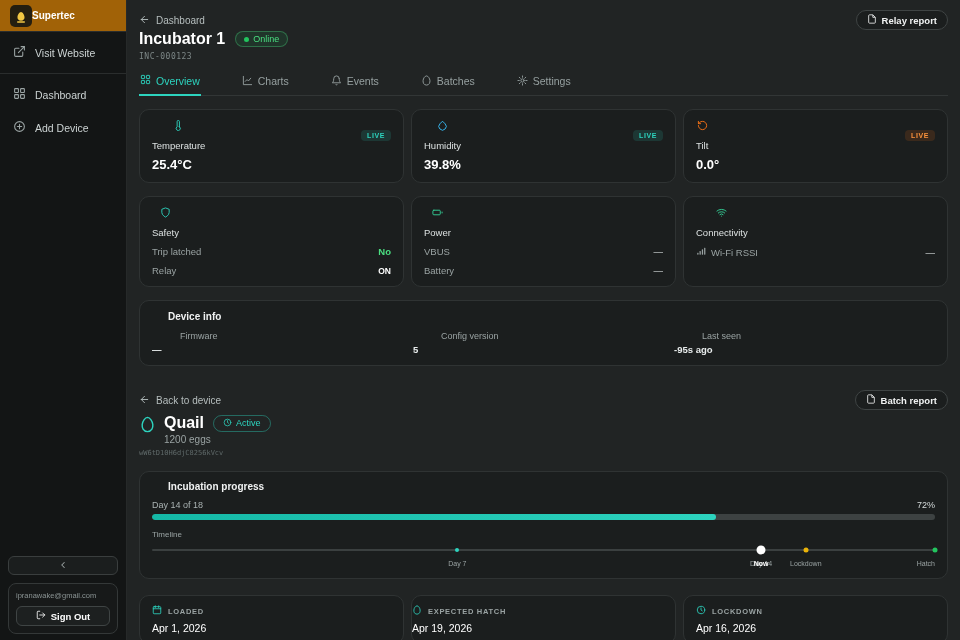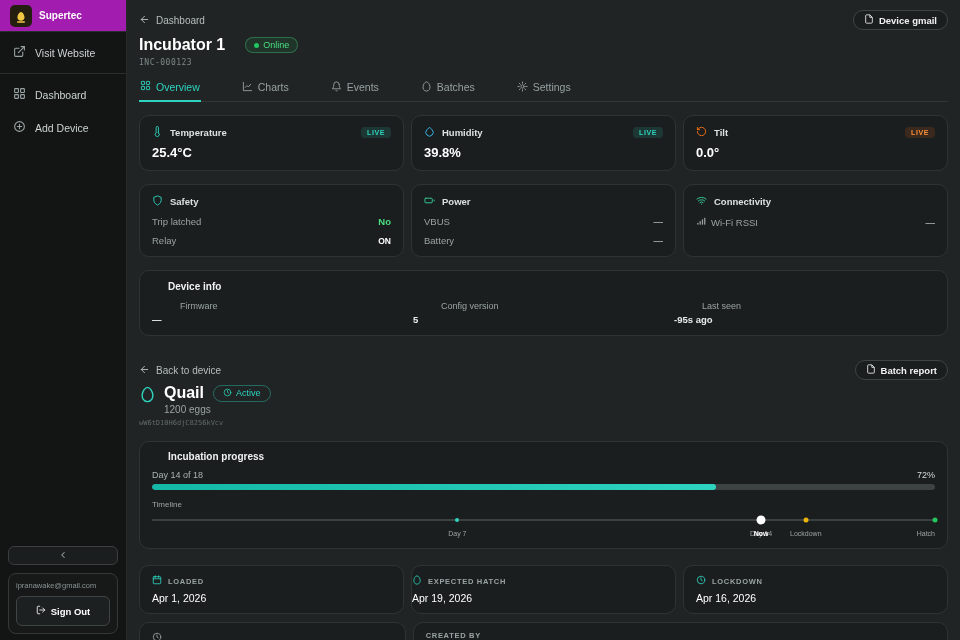--- a/index.html
+++ b/index.html
@@ -9,63 +9,63 @@
     background:#212424; color:#e8ecec;
     -webkit-font-smoothing:antialiased;
   }
   .app { display:flex; width:960px; height:640px; }
 
   
   .sidebar {
     width:127px; min-width:127px; height:640px; position:relative;
     background:#131515; border-right:1px solid #262929;
   }
-  .brand { display:flex; align-items:center; gap:7px; padding:4px 10px; height:31px; background:#a21caf; cursor:pointer; }
+  .brand { display:flex; align-items:center; padding:4px 10px; height:31px; background:#a16207; cursor:pointer; }
   .logo { width:22px; height:22px; border-radius:5px; background:#241e10; display:flex; align-items:center; justify-content:center; overflow:hidden; }
   .brand-name { font-size:10px; font-weight:bold; color:#fff; }
   .side-divider { height:1px; background:#2a2d2d; margin:0; }
   .side-item { display:flex; align-items:center; gap:9px; padding:9px 13px; font-size:10.5px; color:#ccd3d3; cursor:pointer; }
   .side-item svg { width:13px; height:13px; }
   .side-bottom { position:absolute; bottom:0; left:0; right:0; }
   .collapse-btn { display:flex; align-items:center; justify-content:center; width:calc(100% - 16px);
     margin:8px; height:19px; background:#1b1e1e; border:1px solid #3a3e3e; border-radius:6px; color:#9aa3a3; cursor:pointer; }
   .collapse-btn svg { width:10px; height:10px; }
   .account-box { margin:0 8px 6px 8px; border:1px solid #343838; border-radius:8px; padding:7px; background:#171919; }
   .email { font-size:7.5px; color:#8a9393; margin-bottom:6px; }
-  .signout-btn { display:flex; align-items:center; justify-content:center; gap:5px; width:100%; height:30px;
+  .signout-btn { display:flex; align-items:center; justify-content:center; gap:5px; width:100%; height:20px;
     background:#1d2020; border:1px solid #3f4444; border-radius:6px; color:#fff; font-size:9.5px; font-weight:bold;
     font-family:"Liberation Sans", sans-serif; cursor:pointer; }
   .signout-btn svg { width:10px; height:10px; }
 
   
   .main { flex:1; padding:0 12px; overflow:hidden; }
   .topbar { display:flex; align-items:center; justify-content:space-between; padding-top:10px; }
   .back-link { display:flex; align-items:center; gap:6px; font-size:10px; color:#b6bebe; cursor:pointer; }
   .back-link svg { width:11px; height:11px; }
   .pill-btn { display:flex; align-items:center; gap:5px; height:20px; padding:0 10px;
     background:#1b1e1e; border:1px solid #3f4444; border-radius:10px; color:#f0f2f2;
     font-size:9.5px; font-weight:bold; font-family:"Liberation Sans", sans-serif; cursor:pointer; white-space:nowrap; }
   .pill-btn svg { width:10px; height:10px; }
 
-  .title-row { display:flex; align-items:center; gap:20px; margin-top:6px; }
+  .title-row { display:flex; align-items:center; gap:10px; }
   h1.page-title { font-size:16px; font-weight:bold; color:#fff; }
   .online-badge { display:flex; align-items:center; gap:4px; padding:2px 8px; border-radius:999px;
     border:1px solid rgba(74,222,128,.35); background:rgba(34,197,94,.10); color:#4ade80; font-size:9px; }
   .online-badge .dot { width:5px; height:5px; border-radius:50%; background:#22c55e; }
   .serial { margin-top:4px; font-size:8px; letter-spacing:.5px; color:#7d8787; font-family:"DejaVu Sans Mono", monospace; }
 
   .tabs { display:flex; gap:40px; margin-top:10px; border-bottom:1px solid #323636; }
   .tab { display:flex; align-items:center; gap:5px; font-size:10.5px; color:#96a0a0; padding:3px 1px 7px 1px; cursor:pointer; }
   .tab svg { width:11px; height:11px; }
   .tab.active { color:#2dd4bf; border-bottom:2px solid #2dd4bf; margin-bottom:-1px; }
 
   .grid3 { display:grid; grid-template-columns:1fr 1fr 1fr; gap:7px; margin-top:13px; }
   .card { background:#1b1e1e; border:1px solid #2f3333; border-radius:10px; padding:10px 12px; }
   .card-head { display:flex; align-items:center; justify-content:space-between; }
-  .card-title { display:flex; align-items:center; gap:7px; font-size:9.5px; font-weight:bold; color:#dce1e1; }
+  .card-title { display:flex; align-items:center; gap:7px; font-size:9.5px; font-weight:normal; color:#dce1e1;flex-direction:column; }
   .card-title svg { width:11px; height:11px; }
   .live { font-size:7px; font-weight:bold; letter-spacing:.6px; padding:2px 6px; border-radius:4px; }
   .live.teal { color:#2dd4bf; background:rgba(45,212,191,.14); }
   .live.orange { color:#fb923c; background:rgba(249,115,22,.14); }
   .metric-value { margin-top:6px; font-size:13px; font-weight:bold; color:#fff; }
   .kv { display:flex; align-items:center; justify-content:space-between; margin-top:8px; font-size:9.5px; color:#9aa3a3; }
   .kv .k { display:flex; align-items:center; gap:5px; }
   .kv .k svg { width:10px; height:10px; }
   .kv .v { color:#cfd5d5; }
   .kv .v.green { color:#4ade80; font-weight:bold; }
@@ -198,21 +198,21 @@
         </span>
         <span>Dashboard</span>
       </div>
       <button class="pill-btn">
         <span>
           <svg viewBox="0 0 24 24" fill="none" stroke="currentColor" stroke-width="2" stroke-linejoin="round">
               <path d="M14 2H6a2 2 0 0 0-2 2v16a2 2 0 0 0 2 2h12a2 2 0 0 0 2-2V8z"></path>
               <path d="M14 2v6h6"></path>
             </svg>
         </span>
-        <span>Device gmail</span>
+        <span>Relay report</span>
       </button>
     </div>
 
     <div class="title-row">
       <h1 class="page-title">Incubator 1</h1>
       <span class="online-badge">
         <span class="dot"></span>
         <span>Online</span>
       </span>
     </div>

